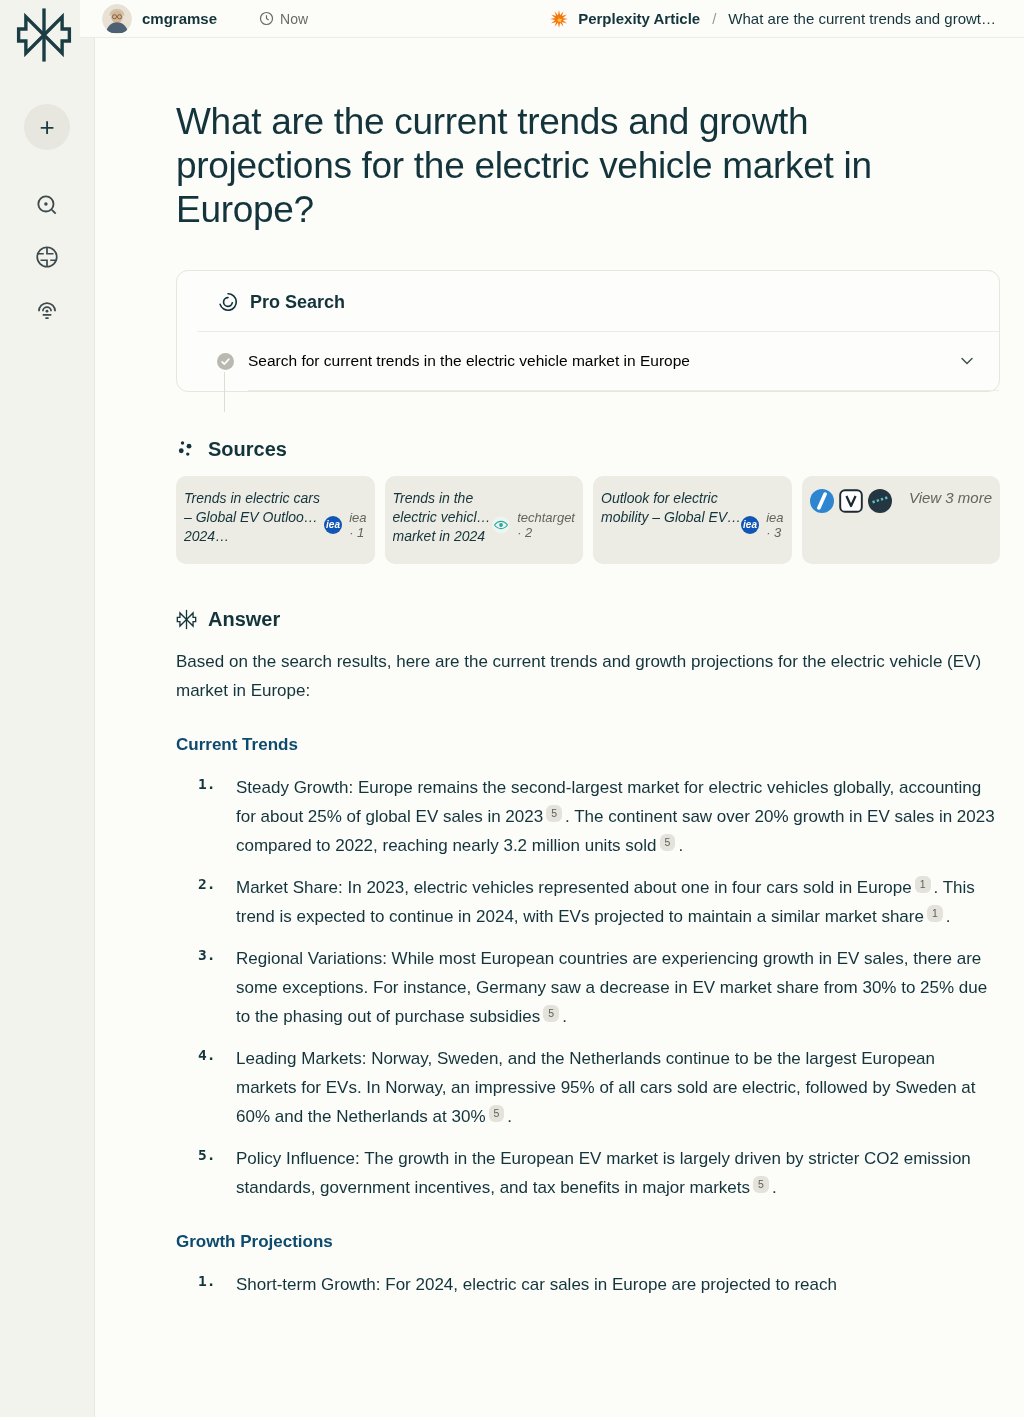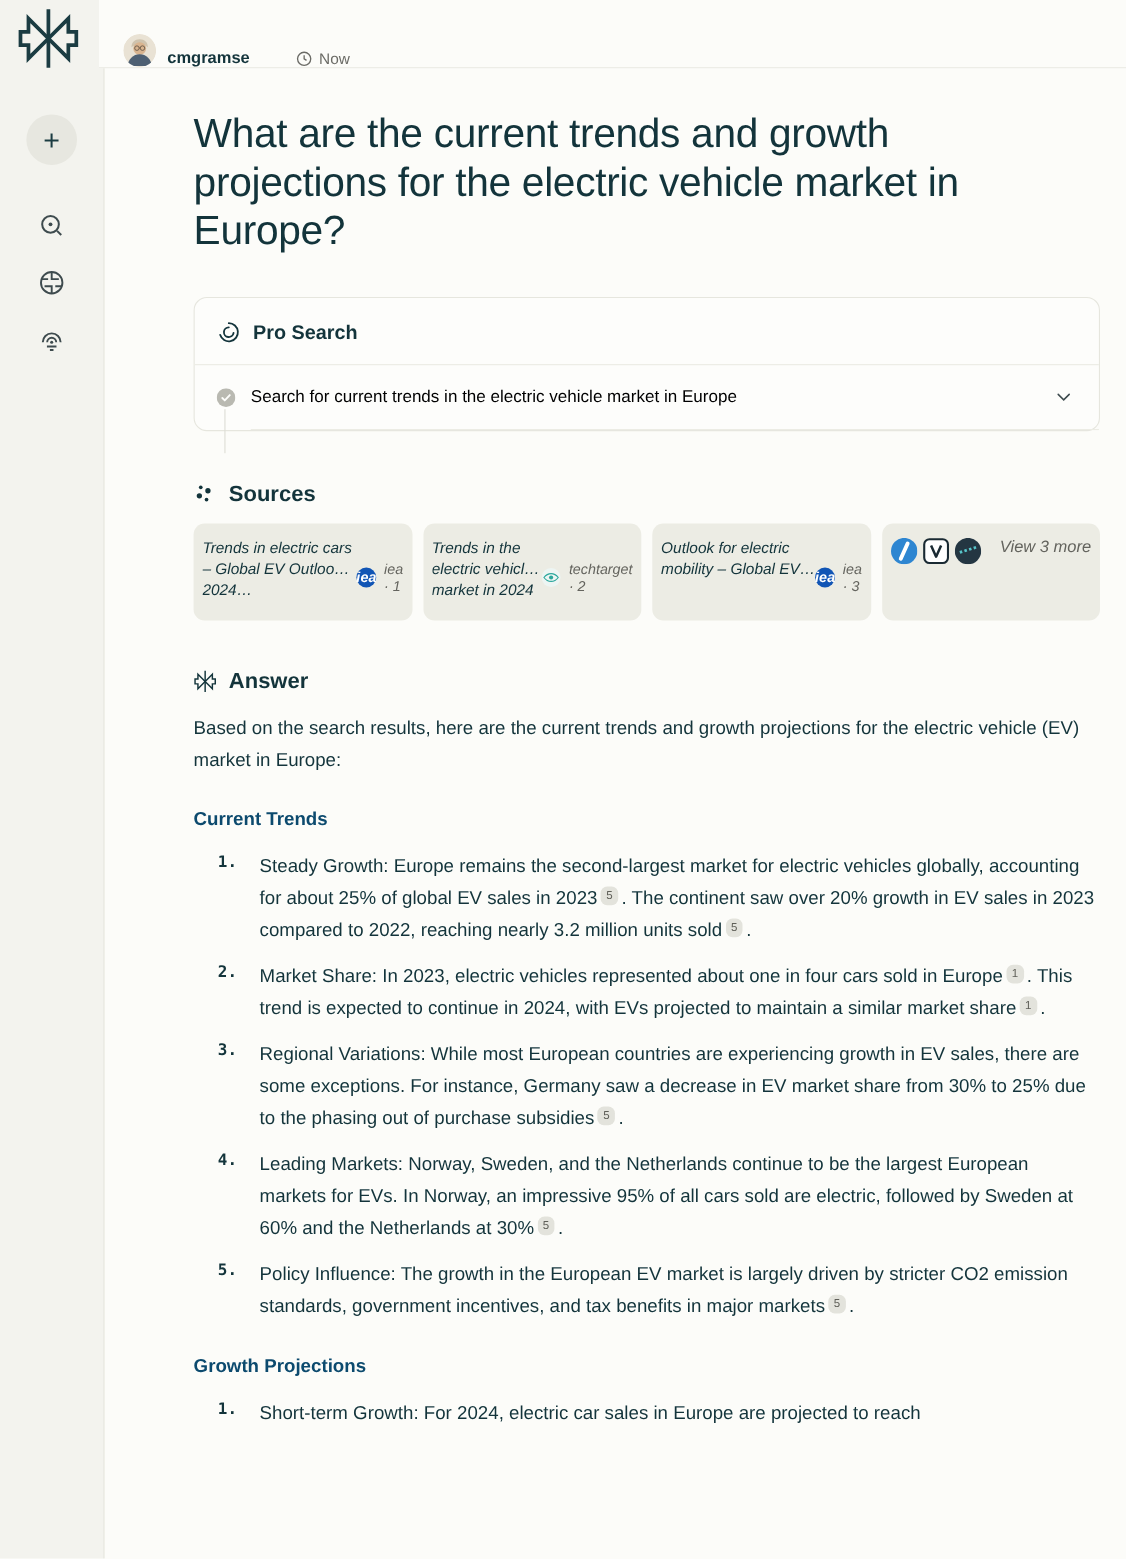--- a/index.html
+++ b/index.html
@@ -20,39 +20,39 @@
     margin-top:40px; width:46px; height:46px; border-radius:50%;
     background:#E7E7E0; border:none; cursor:pointer;
     display:flex; align-items:center; justify-content:center;
     font-size:26px; font-weight:300; color:#1B3C42;
   }
   .side-icons { margin-top:42px; display:flex; flex-direction:column; gap:26px; align-items:center;}
   .side-icon { width:26px; height:26px; color:#3E4B4E; cursor:pointer; background:none; border:none; padding:0;}
   .side-icon svg { width:100%; height:100%; }
   
   .header {
-    position:absolute; left:90px; top:0; right:0; height:62px;
+    position:absolute; left:80px; top:0; right:0; height:38px;
     border-bottom:1px solid #ECECE5; background:#FCFCF9;
-    display:flex; align-items:flex-end; padding:0 28px 0 22px;
+    display:flex; align-items:center; padding:0 28px 0 22px;
   }
   .avatar { width:30px; height:30px; border-radius:50%; overflow:hidden; flex:none; cursor:pointer;}
   .username { margin-left:10px; font-size:15px; font-weight:700; color:#13343B; cursor:pointer;}
   .timestamp { margin-left:42px; display:flex; align-items:center; gap:6px; color:#6B6B66; font-size:14px;}
   .timestamp svg { width:15px; height:15px; }
   .breadcrumb { margin-left:auto; display:flex; align-items:center; gap:10px; font-size:15px; white-space:nowrap;}
   .crumb-icon { width:18px; height:18px; }
   .crumb-section { font-weight:700; color:#13343B; cursor:pointer;}
   .crumb-sep { color:#9A9A93; font-weight:400; padding:0 2px;}
   .crumb-title { color:#13343B; cursor:pointer; max-width:360px; overflow:hidden; text-overflow:ellipsis;}
   
   .content { position:absolute; left:96px; top:56px; right:0; bottom:0; padding:44px 24px 0 80px; overflow:hidden;}
   .q-title { font-size:37px; line-height:44px; font-weight:400; letter-spacing:-0.3px; color:#13343B; max-width:810px;}
   
   .pro-card {
-    margin-top:38px; border:1px solid #E6E6DE; border-radius:12px; background:#FDFDFB;
+    margin-top:38px; border:1px solid #E6E6DE; border-radius:12px; background:#FDFDFB;padding-left:20px;
   }
   .pro-head { display:flex; align-items:center; gap:11px; padding:20px 18px 18px 20px; }
   .pro-head svg { width:22px; height:22px; }
   .pro-title { font-size:18px; font-weight:700; color:#13343B; }
   .card-divider { height:1px; background:#ECECE4; }
   .steps { position:relative; }
   .steps .connector { position:absolute; left:27px; top:40px; height:40px; width:1px; background:#DDDDD5;}
   .step-row { display:flex; align-items:center; gap:14px; padding:20px 20px; cursor:pointer;}
   .step-row .check { width:17px; height:17px; flex:none; }
   .step-label { flex:1; font-size:15.5px; color:#000000; }
@@ -66,21 +66,21 @@
   .src-row { display:flex; gap:10px; margin-top:15px; }
   .src-card {
     flex:1; background:#ECECE4; border-radius:10px; padding:13px 8px;
     display:flex; justify-content:space-between;
     min-height:88px; cursor:pointer;font-style:italic;
   }
   .src-title { font-size:14px; line-height:19px; font-weight:500; color:#13343B;
     display:-webkit-box; -webkit-line-clamp:2; -webkit-box-orient:vertical; overflow:hidden;}
   .src-meta { display:flex; align-items:center; gap:7px; margin-top:9px; font-size:13px; color:#64645E;}
   .fav { width:18px; height:18px; border-radius:50%; flex:none; display:flex; align-items:center; justify-content:center;}
-  .fav.iea { background:#1155B5; color:#fff; font-size:13px; font-weight:700; letter-spacing:0.2px;}
+  .fav.iea { background:#1155B5; color:#fff; font-size:10px; font-weight:700; letter-spacing:0.2px;}
   .fav svg { width:100%; height:100%; }
   .more-card { justify-content:space-between; }
   .more-favs { display:flex; gap:5px; }
   .more-favs .mfav { width:24px; height:24px; }
   .more-favs svg { width:100%; height:100%; }
   .more-label { font-size:15px; color:#64645E; }
   
   .answer-intro { margin-top:16px; font-size:17px; line-height:29px; color:#13343B; max-width:824px;}
   .ans-subhead { margin-top:30px; font-size:17px; font-weight:700; color:#0c4a6e;}
   .ans-list { margin-top:18px; list-style:none; }
@@ -144,20 +144,29 @@
         <path d="M4.5 31a11.5 11.5 0 0 1 23 0z" fill="#4E6073"></path>
       </svg>
     </span>
     <span class="username">cmgramse</span>
     <span class="timestamp">
       <svg viewBox="0 0 16 16" fill="none" stroke="#6B6B66" stroke-width="1.3">
         <circle cx="8" cy="8" r="6.4"></circle>
           <path d="M8 4.6V8l2.3 1.5"></path>
       </svg>
       <span>Now</span>
+    </span>
+    <span class="breadcrumb">
+      <svg class="crumb-icon" viewBox="0 0 20 20">
+        <polygon fill="#F4770F" points="20,10 14.3,11.2 18.7,15 13.2,13.2 15,18.7 11.2,14.3 10,20 8.8,14.3 5,18.7 6.8,13.2 1.3,15 5.7,11.2 0,10 5.7,8.8 1.3,5 6.8,6.8 5,1.3 8.8,5.7 10,0 11.2,5.7 15,1.3 13.2,6.8 18.7,5 14.3,8.8"></polygon>
+        <polygon fill="#FFCC4D" points="13.5,10.4 12.1,11.7 12.6,13.6 10.8,12.8 9.2,14 9.3,12 7.5,11.1 9.4,10.5 9.7,8.5 10.9,10.1 12.9,9.8"></polygon>
+      </svg>
+      <span class="crumb-section">Perplexity Article</span>
+      <span class="crumb-sep">/</span>
+      <span class="crumb-title">What are the current trends and growt…</span>
     </span>
   </header>
 
   <main class="content">
     <h1 class="q-title">What are the current trends and growth projections for the electric vehicle market in Europe?</h1>
 
     <section class="pro-card">
       <div class="pro-head">
         <svg viewBox="0 0 24 24" fill="none" stroke="#13343B" stroke-width="1.8" stroke-linecap="round">
           <path d="M12 3a9 9 0 1 1-8.6 11.6"></path>

